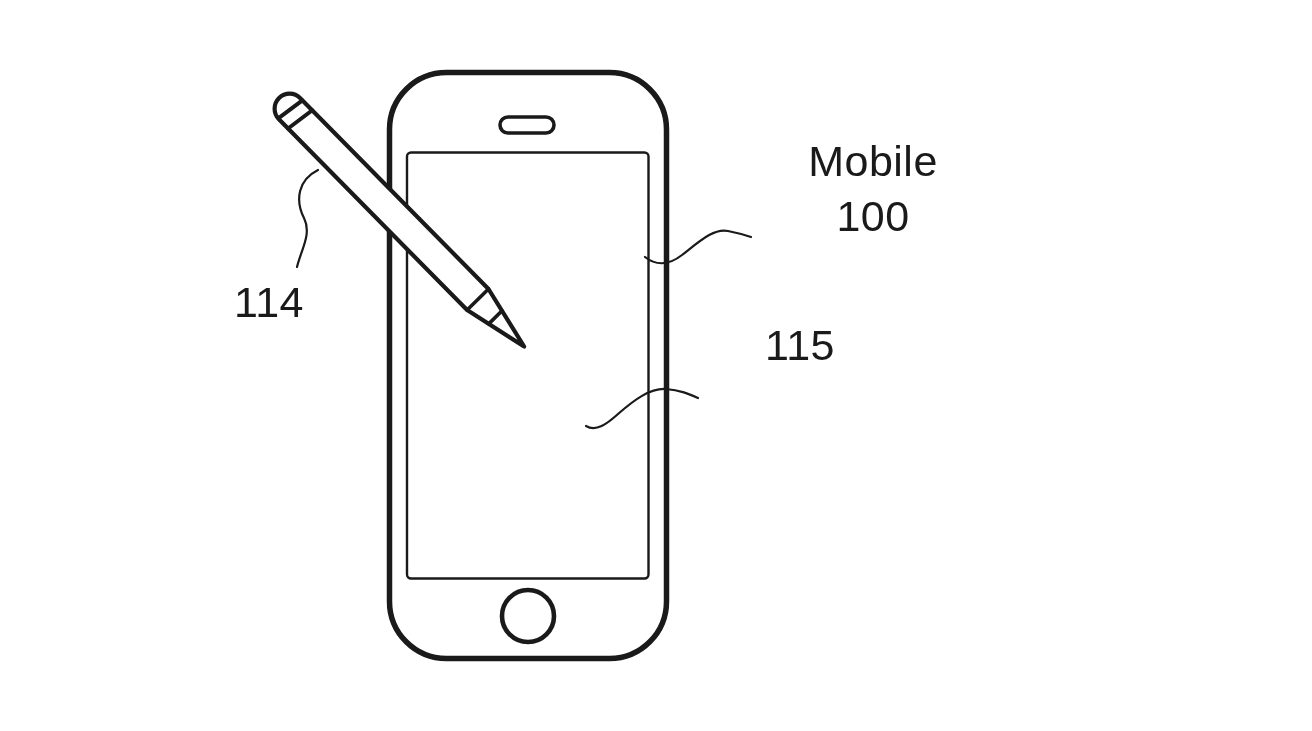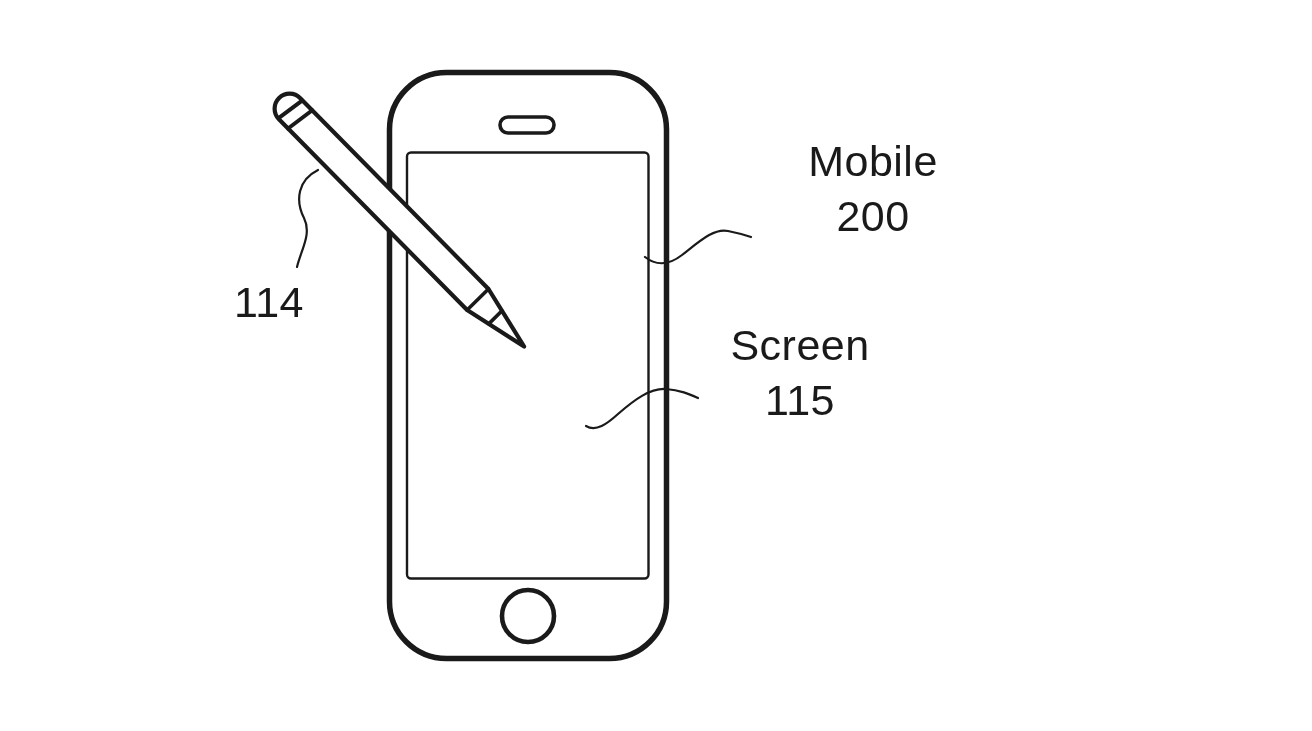--- a/index.html
+++ b/index.html
@@ -57,21 +57,20 @@
       <line x1="301" y1="-9.3" x2="301" y2="9.3" stroke-width="3.6"></line>
     </g>
   </svg>
 
   <div class="callout-label" style="left:189px; top:275px; width:160px;">
     <span>114</span>
   </div>
 
   <div class="callout-label" style="left:723px; top:134px; width:300px;">
     <span>Mobile</span>
-    <span>200</span>
+    <span>100</span>
   </div>
 
   <div class="callout-label" style="left:650px; top:318px; width:300px;">
-    <span>Screen</span>
     <span>115</span>
   </div>
 
 </div>
 
 </body></html>

